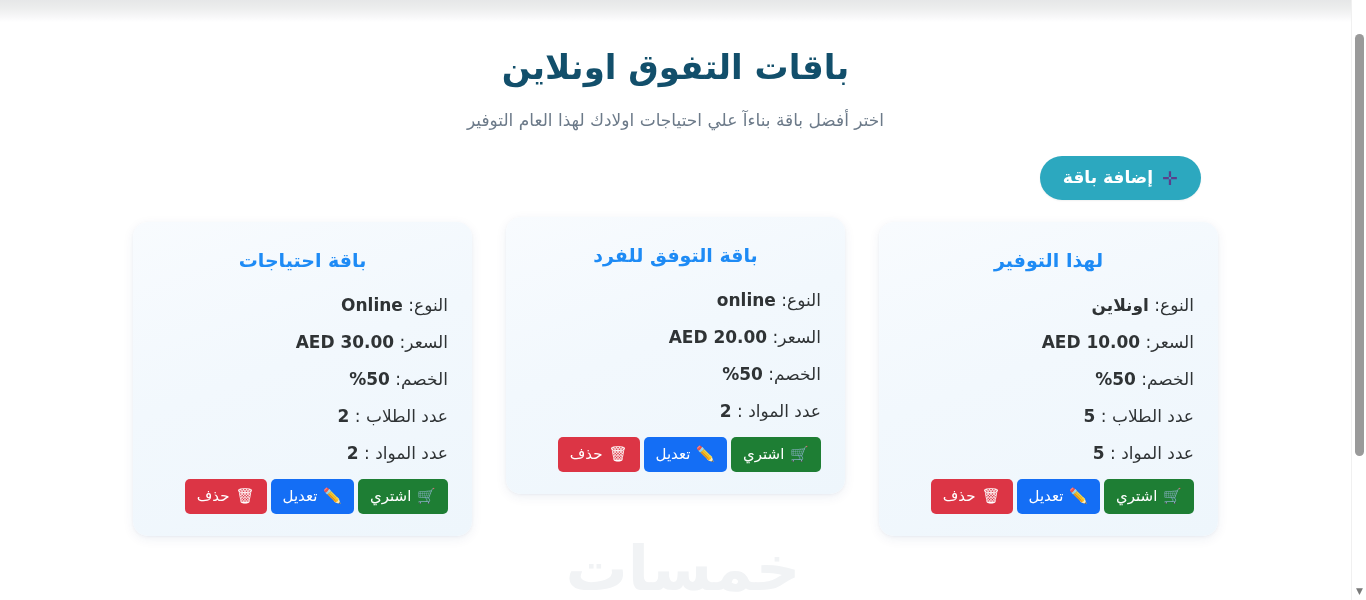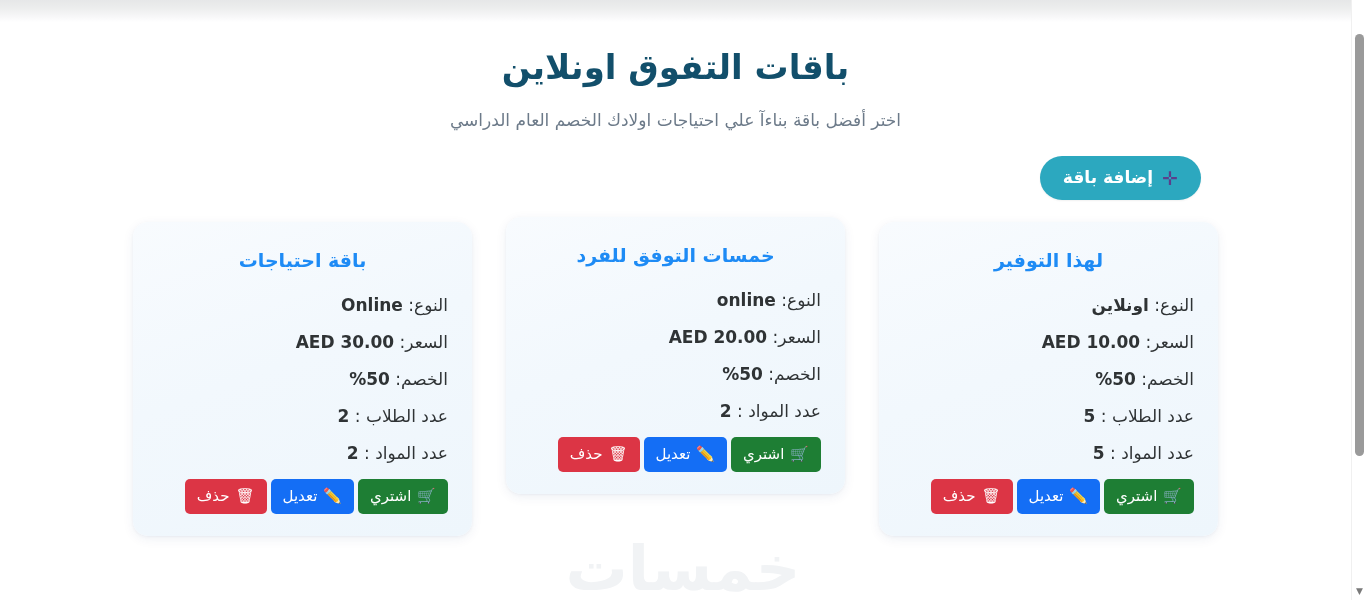--- a/index.html
+++ b/index.html
@@ -216,21 +216,21 @@
 <div id="screen">
 
   <div class="top-band"></div>
 
   <div class="watermark">خمسات</div>
 
   <div class="page">
 
     <h1 class="page-title">باقات التفوق اونلاين</h1>
 
-    <p class="page-subtitle">اختر أفضل باقة بناءآ علي احتياجات اولادك الخصم العام الدراسي</p>
+    <p class="page-subtitle">اختر أفضل باقة بناءآ علي احتياجات اولادك لهذا العام التوفير</p>
 
     <div class="add-row">
       <button class="btn-add">
         <span class="plus-ico">✛</span>
         <span>إضافة باقة</span>
       </button>
     </div>
 
     <div class="cards">
 
@@ -268,21 +268,21 @@
             <span>تعديل</span>
           </button>
           <button class="btn btn-delete">
             <span class="emoji">🗑</span>
             <span>حذف</span>
           </button>
         </div>
       </div>
 
       <div class="card offset">
-        <div class="card-title">خمسات التوفق للفرد</div>
+        <div class="card-title">باقة التوفق للفرد</div>
         <div class="card-lines">
           <div class="card-line">
             <span class="lbl">النوع:</span>
             <span class="val">online</span>
           </div>
           <div class="card-line">
             <span class="lbl">السعر:</span>
             <span class="val">AED 20.00</span>
           </div>
           <div class="card-line">

